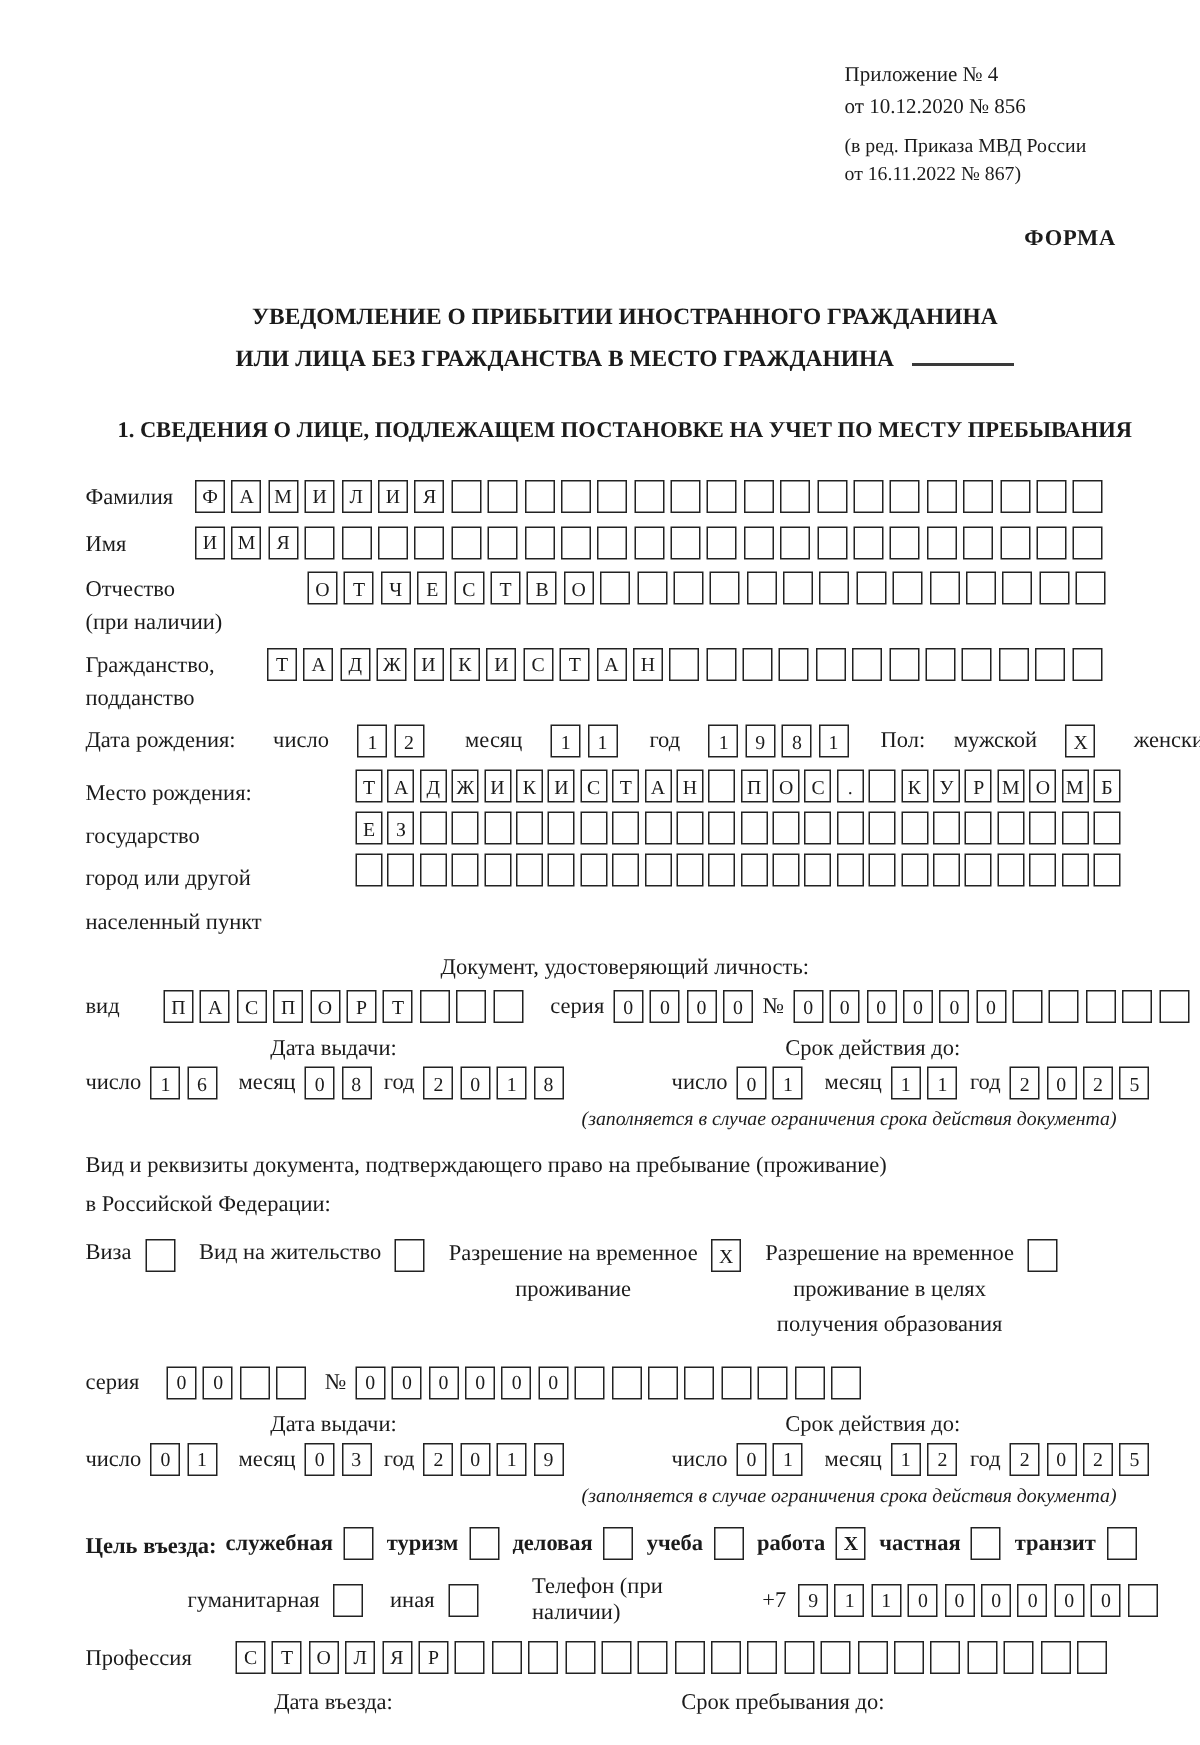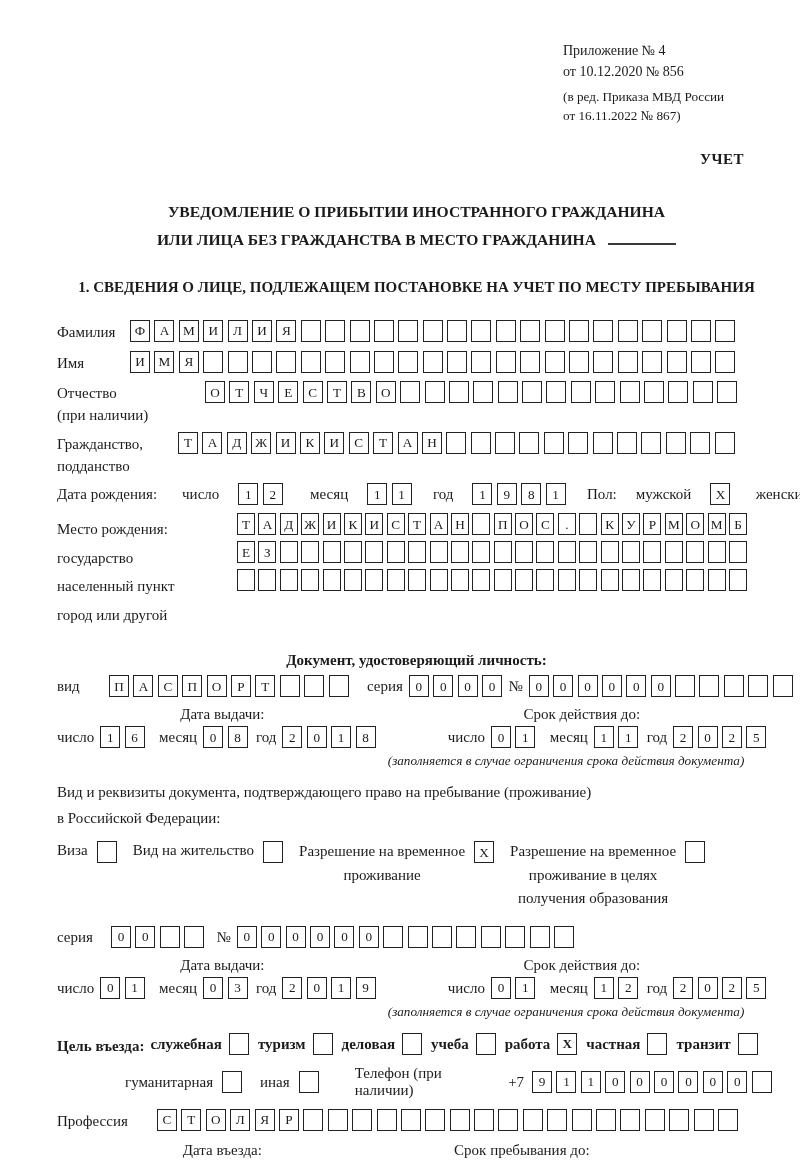--- a/index.html
+++ b/index.html
@@ -58,37 +58,37 @@
 
   
   .purpose{display:flex;align-items:flex-end;margin-top:13px;font-weight:bold;}
   .purpose .p-item{display:flex;align-items:center;margin-right:9px;}
   .purpose .p-item .box{margin-left:7px;margin-right:0;}
   .purpose2{display:flex;align-items:center;margin-top:10px;padding-left:68px;}
   .purpose2 .p-item{display:flex;align-items:center;margin-right:18px;}
   .purpose2 .p-item .box{margin-left:9px;margin-right:0;}
   .phone-lbl{margin:0 14px 0 18px;}
   .plus7{margin-right:8px;}
-  .doc-heading{margin-top:23px;text-align:center;font-weight:bold;font-size:15px;}
+  .doc-heading{margin-top:8px;text-align:center;font-weight:normal;font-size:15px;}
   .intro{margin-top:11px;line-height:1.7;}
 </style>
 </head>
 <body>
 
 <div class="page">
 
   <div class="appendix">
     <div>Приложение № 4</div>
     <div>от 10.12.2020 № 856</div>
     <div class="edition">
       <div>(в ред. Приказа МВД России</div>
       <div>от 16.11.2022 № 867)</div>
     </div>
   </div>
-  <div class="forma">УЧЕТ</div>
+  <div class="forma">ФОРМА</div>
 
   <div class="title">
     <div>УВЕДОМЛЕНИЕ О ПРИБЫТИИ ИНОСТРАННОГО ГРАЖДАНИНА</div>
     <div>
       <span>ИЛИ ЛИЦА БЕЗ ГРАЖДАНСТВА В МЕСТО ГРАЖДАНИНА</span><span class="blank-line"></span>
     </div>
   </div>
   <div class="section-heading">1. СВЕДЕНИЯ О ЛИЦЕ, ПОДЛЕЖАЩЕМ ПОСТАНОВКЕ НА УЧЕТ ПО МЕСТУ ПРЕБЫВАНИЯ</div>
 
   <div class="frow" style="margin-top:24px;">
@@ -239,22 +239,22 @@
     <span class="lbl">мужской</span>
     <span class="box">X</span>
     <span class="lbl" style="padding-left:8px;">женский</span>
     <span class="box"></span>
   </div>
 
   <div class="frow tight" style="margin-top:8px;gap:32px;">
     <div class="flabel w148" style="line-height:1.9;">
       <div>Место рождения:</div>
       <div>государство</div>
+      <div>город или другой</div>
       <div>населенный пункт</div>
-      <div>город или другой</div>
     </div>
     <div class="stack">
       <div class="box-row">
           <span class="box">Т</span>
           <span class="box">А</span>
           <span class="box">Д</span>
           <span class="box">Ж</span>
           <span class="box">И</span>
           <span class="box">К</span>
           <span class="box">И</span>

